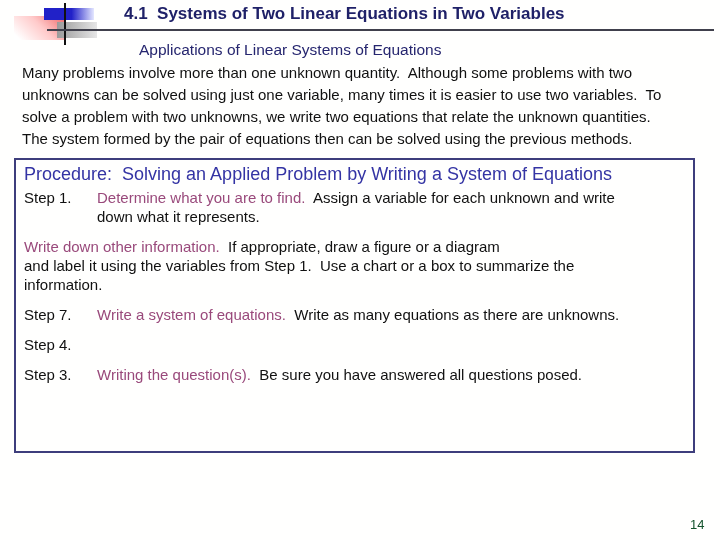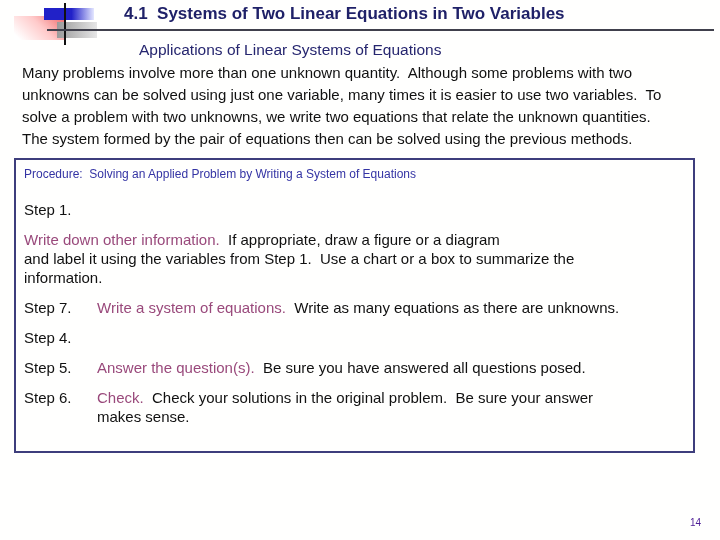--- a/index.html
+++ b/index.html
@@ -35,31 +35,31 @@
   }
 
   .procedure-box{
     left:14px;top:158px;width:681px;height:295px;
     border:2px solid var(--box_border,#3e3e7c);
     box-sizing:border-box;
     padding:5px 6px 0 8px;
     background:transparent;
   }
   .procedure-heading{
-    font-size:12px;line-height:19px;white-space:pre;
+    font-size:18px;line-height:19px;white-space:pre;
     color:var(--heading_indigo,#3434a4);
-    margin:0 0 16px 0;
+    margin:0 0 4px 0;
   }
   .step{display:flex;margin-bottom:11px;font-size:15px;line-height:19px;}
   .step-label{flex:0 0 73px;white-space:pre;}
   .step-desc{flex:1;white-space:pre;}
   .hl{color:var(--highlight_plum,#99497b);}
 
   .page-number{
-    left:690px;top:517px;font-size:10px;color:#4c1d95;
+    left:690px;top:517px;font-size:13px;color:#14532d;
   }
 </style>
 </head>
 <body>
 
 <div class="abs logo-pink-square"></div>
 <div class="abs logo-blue-bar"></div>
 <div class="abs logo-gray-bar"></div>
 <div class="abs logo-vline"></div>
 <div class="abs title-rule"></div>
@@ -70,42 +70,39 @@
 <div class="abs intro">Many problems involve more than one unknown quantity.  Although some problems with two
 unknowns can be solved using just one variable, many times it is easier to use two variables.  To
 solve a problem with two unknowns, we write two equations that relate the unknown quantities.
 The system formed by the pair of equations then can be solved using the previous methods.</div>
 
 <div class="abs procedure-box">
   <div class="procedure-heading">Procedure:  Solving an Applied Problem by Writing a System of Equations</div>
 
   <div class="step">
     <span class="step-label">Step 1.</span>
+    <span class="step-desc"><span class="hl">Determine what you are to find.</span><span>  Assign a variable for each unknown and write
+down what it represents.</span></span>
   </div>
 
   <div class="step">
     <span class="step-desc"><span class="hl">Write down other information.</span><span>  If appropriate, draw a figure or a diagram
 and label it using the variables from Step 1.  Use a chart or a box to summarize the
 information.</span></span>
   </div>
 
   <div class="step">
     <span class="step-label">Step 7.</span>
     <span class="step-desc"><span class="hl">Write a system of equations.</span><span>  Write as many equations as there are unknowns.</span></span>
   </div>
 
   <div class="step">
     <span class="step-label">Step 4.</span>
   </div>
 
   <div class="step">
-    <span class="step-label">Step 5.</span>
-    <span class="step-desc"><span class="hl">Answer the question(s).</span><span>  Be sure you have answered all questions posed.</span></span>
+    <span class="step-label">Step 3.</span>
+    <span class="step-desc"><span class="hl">Writing the question(s).</span><span>  Be sure you have answered all questions posed.</span></span>
   </div>
 
-  <div class="step">
-    <span class="step-label">Step 6.</span>
-    <span class="step-desc"><span class="hl">Check.</span><span>  Check your solutions in the original problem.  Be sure your answer
-makes sense.</span></span>
-  </div>
 </div>
 
 <div class="abs page-number">14</div>
 
 </body></html>

